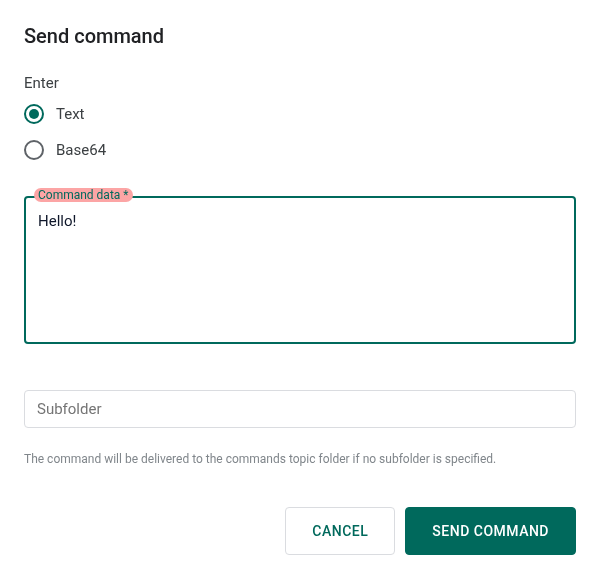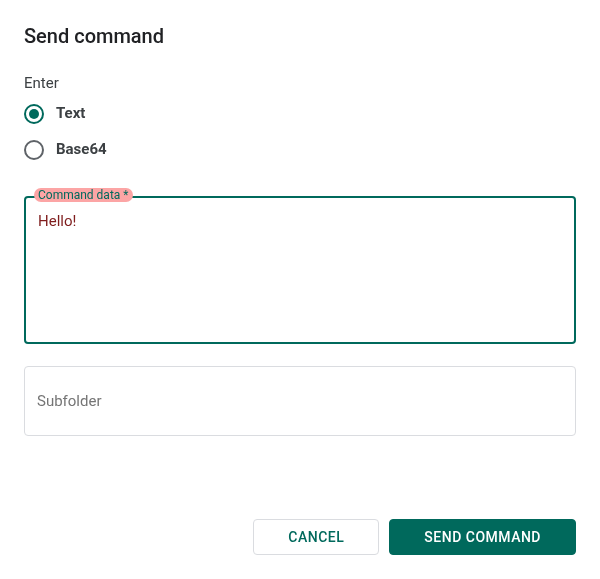--- a/index.html
+++ b/index.html
@@ -33,24 +33,24 @@
   .section-label {
     font-size: 15px;
     color: #3c4043;
     margin-bottom: 12px;
   }
   .radio-group {
     margin-bottom: 20px;
   }
   .radio-row {
     display: flex;
+    align-items: center;
     gap: 12px;
     margin-bottom: 16px;
     cursor: pointer;
-    font-weight: bold;
   }
   .radio {
     width: 20px;
     height: 20px;
     border: 2px solid #5f6368;
     border-radius: 50%;
     display: flex;
     align-items: center;
     justify-content: center;
     flex-shrink: 0;
@@ -87,30 +87,31 @@
     padding: 0 4px;
     font-size: 12px;
     color: #5f6368;
   }
   .outlined {
     width: 100%;
     border: 1px solid #dadce0;
     border-radius: 4px;
     font-family: inherit;
     font-size: 15px;
-    color: #7f1d1d;
+    color: #0f172a;
   }
   textarea.outlined {
     padding: 14px 12px;
     height: 148px;
     resize: none;
   }
   input.outlined {
     padding: 16px 12px;
-    height: 70px;
+    height: 38px;
+    margin-top: 24px;
   }
   input.outlined::placeholder {
     color: #757575;
     font-size: 15px;
   }
   .helper {
     font-size: 12px;
     color: #80868b;
     margin-top: 6px;
     margin-bottom: 8px;
@@ -121,22 +122,22 @@
     justify-content: flex-end;
     gap: 10px;
     padding-top: 12px;
   }
   .btn {
     font-family: inherit;
     font-size: 14px;
     font-weight: 500;
     letter-spacing: 0.5px;
     border-radius: 4px;
-    padding: 0 34px;
-    height: 36px;
+    padding: 0 26px;
+    height: 48px;
     cursor: pointer;
     text-transform: uppercase;
   }
   .btn-outline {
     background: #fff;
     border: 1px solid #dadce0;
     color: #00695c;
   }
   .btn-fill {
     background: #00695c;
@@ -166,19 +167,20 @@
   </div>
 
   <div class="field-wrap focused">
     <span class="floating-label">Command data *</span>
     <textarea class="outlined" style="">Hello!</textarea>
   </div>
 
   <div class="field-wrap">
     <input class="outlined" type="text" placeholder="Subfolder" style="">
   </div>
+  <div class="helper">The command will be delivered to the commands topic folder if no subfolder is specified.</div>
 
   <div class="actions">
     <button class="btn btn-outline">Cancel</button>
     <button class="btn btn-fill">Send Command</button>
   </div>
 
 </div>
 
 </body></html>

